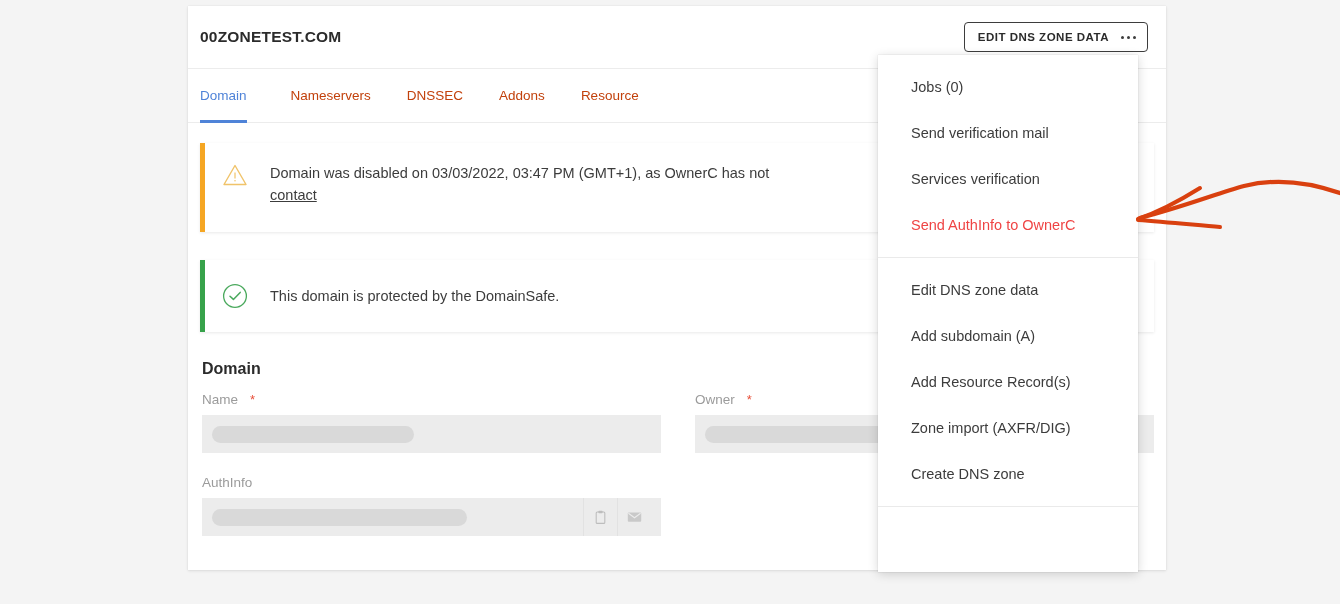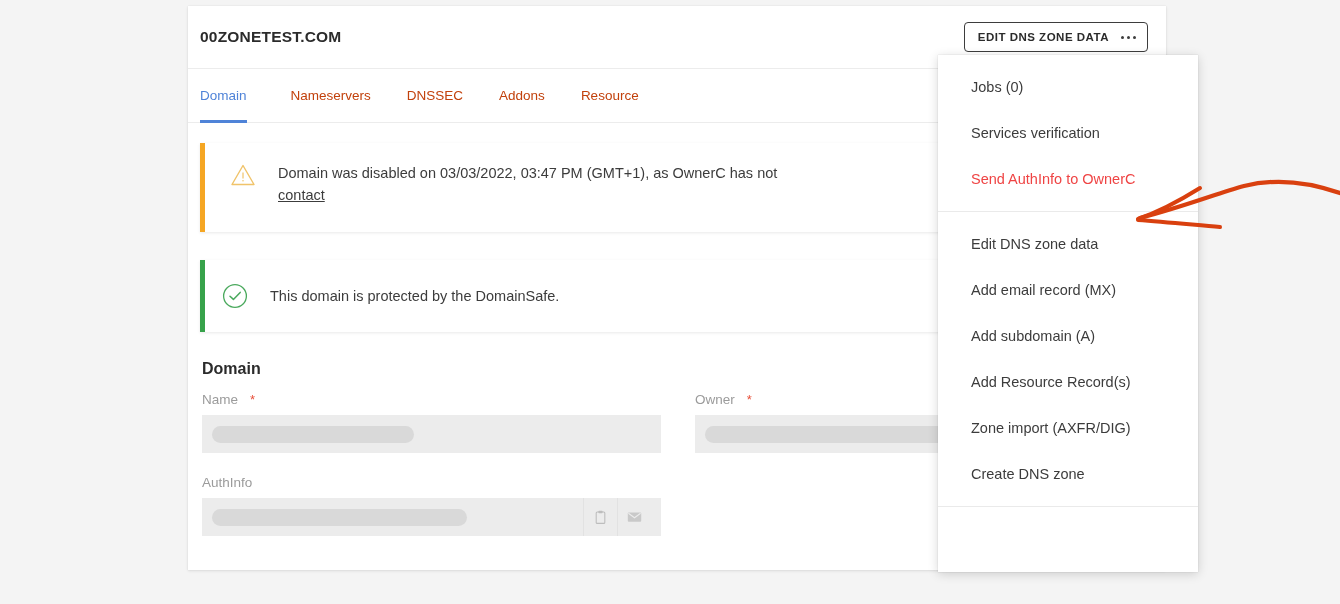--- a/index.html
+++ b/index.html
@@ -78,21 +78,21 @@
   }
 
   
   .card-body { padding: 20px 12px 0 12px; }
 
   .alert {
     position: relative;
     background: #fff;
     box-shadow: 0 1px 3px rgba(0,0,0,0.09);
     display: flex;
-    padding: 18px 16px 18px 8px;
+    padding: 18px 16px 18px 0;
     margin-bottom: 28px;
   }
   .alert-bar { position: absolute; left: 0; top: 0; bottom: 0; width: 5px; }
   .alert.warning .alert-bar { background: #f5a623; }
   .alert.success .alert-bar { background: #37a24a; }
   .alert-icon {
     width: 70px; flex: 0 0 70px;
     display: flex; align-items: flex-start; justify-content: center;
     padding-top: 2px;
   }
@@ -138,21 +138,21 @@
   .skeleton-input .act {
     width: 34px; height: 100%;
     display: flex; align-items: center; justify-content: center;
     border-left: 1px solid #e2e2e2;
     cursor: pointer;
   }
 
   
   .dropdown {
     position: absolute;
-    left: 930px; top: 55px;
+    left: 870px; top: 55px;
     width: 260px; height: 517px;
     background: #ffffff;
     box-shadow: 0 2px 10px rgba(0,0,0,0.16), 0 0 1px rgba(0,0,0,0.2);
     z-index: 40;
     overflow: hidden;
   }
   .menu-group { padding: 9px 0; }
   .menu-group + .menu-group { border-top: 1px solid #eaeaea; }
   .menu-item {
     height: 46px;
@@ -294,33 +294,33 @@
     </div>
   </div>
 
   <div class="dropdown">
 
     <div class="menu-group">
       <div class="menu-item">
         <span>Jobs (0)</span>
       </div>
       <div class="menu-item">
+        <span>Send verification mail</span>
+      </div>
+      <div class="menu-item">
         <span>Services verification</span>
       </div>
       <div class="menu-item highlight">
         <span>Send AuthInfo to OwnerC</span>
       </div>
     </div>
 
     <div class="menu-group">
       <div class="menu-item">
         <span>Edit DNS zone data</span>
-      </div>
-      <div class="menu-item">
-        <span>Add email record (MX)</span>
       </div>
       <div class="menu-item">
         <span>Add subdomain (A)</span>
       </div>
       <div class="menu-item">
         <span>Add Resource Record(s)</span>
       </div>
       <div class="menu-item">
         <span>Zone import (AXFR/DIG)</span>
       </div>

